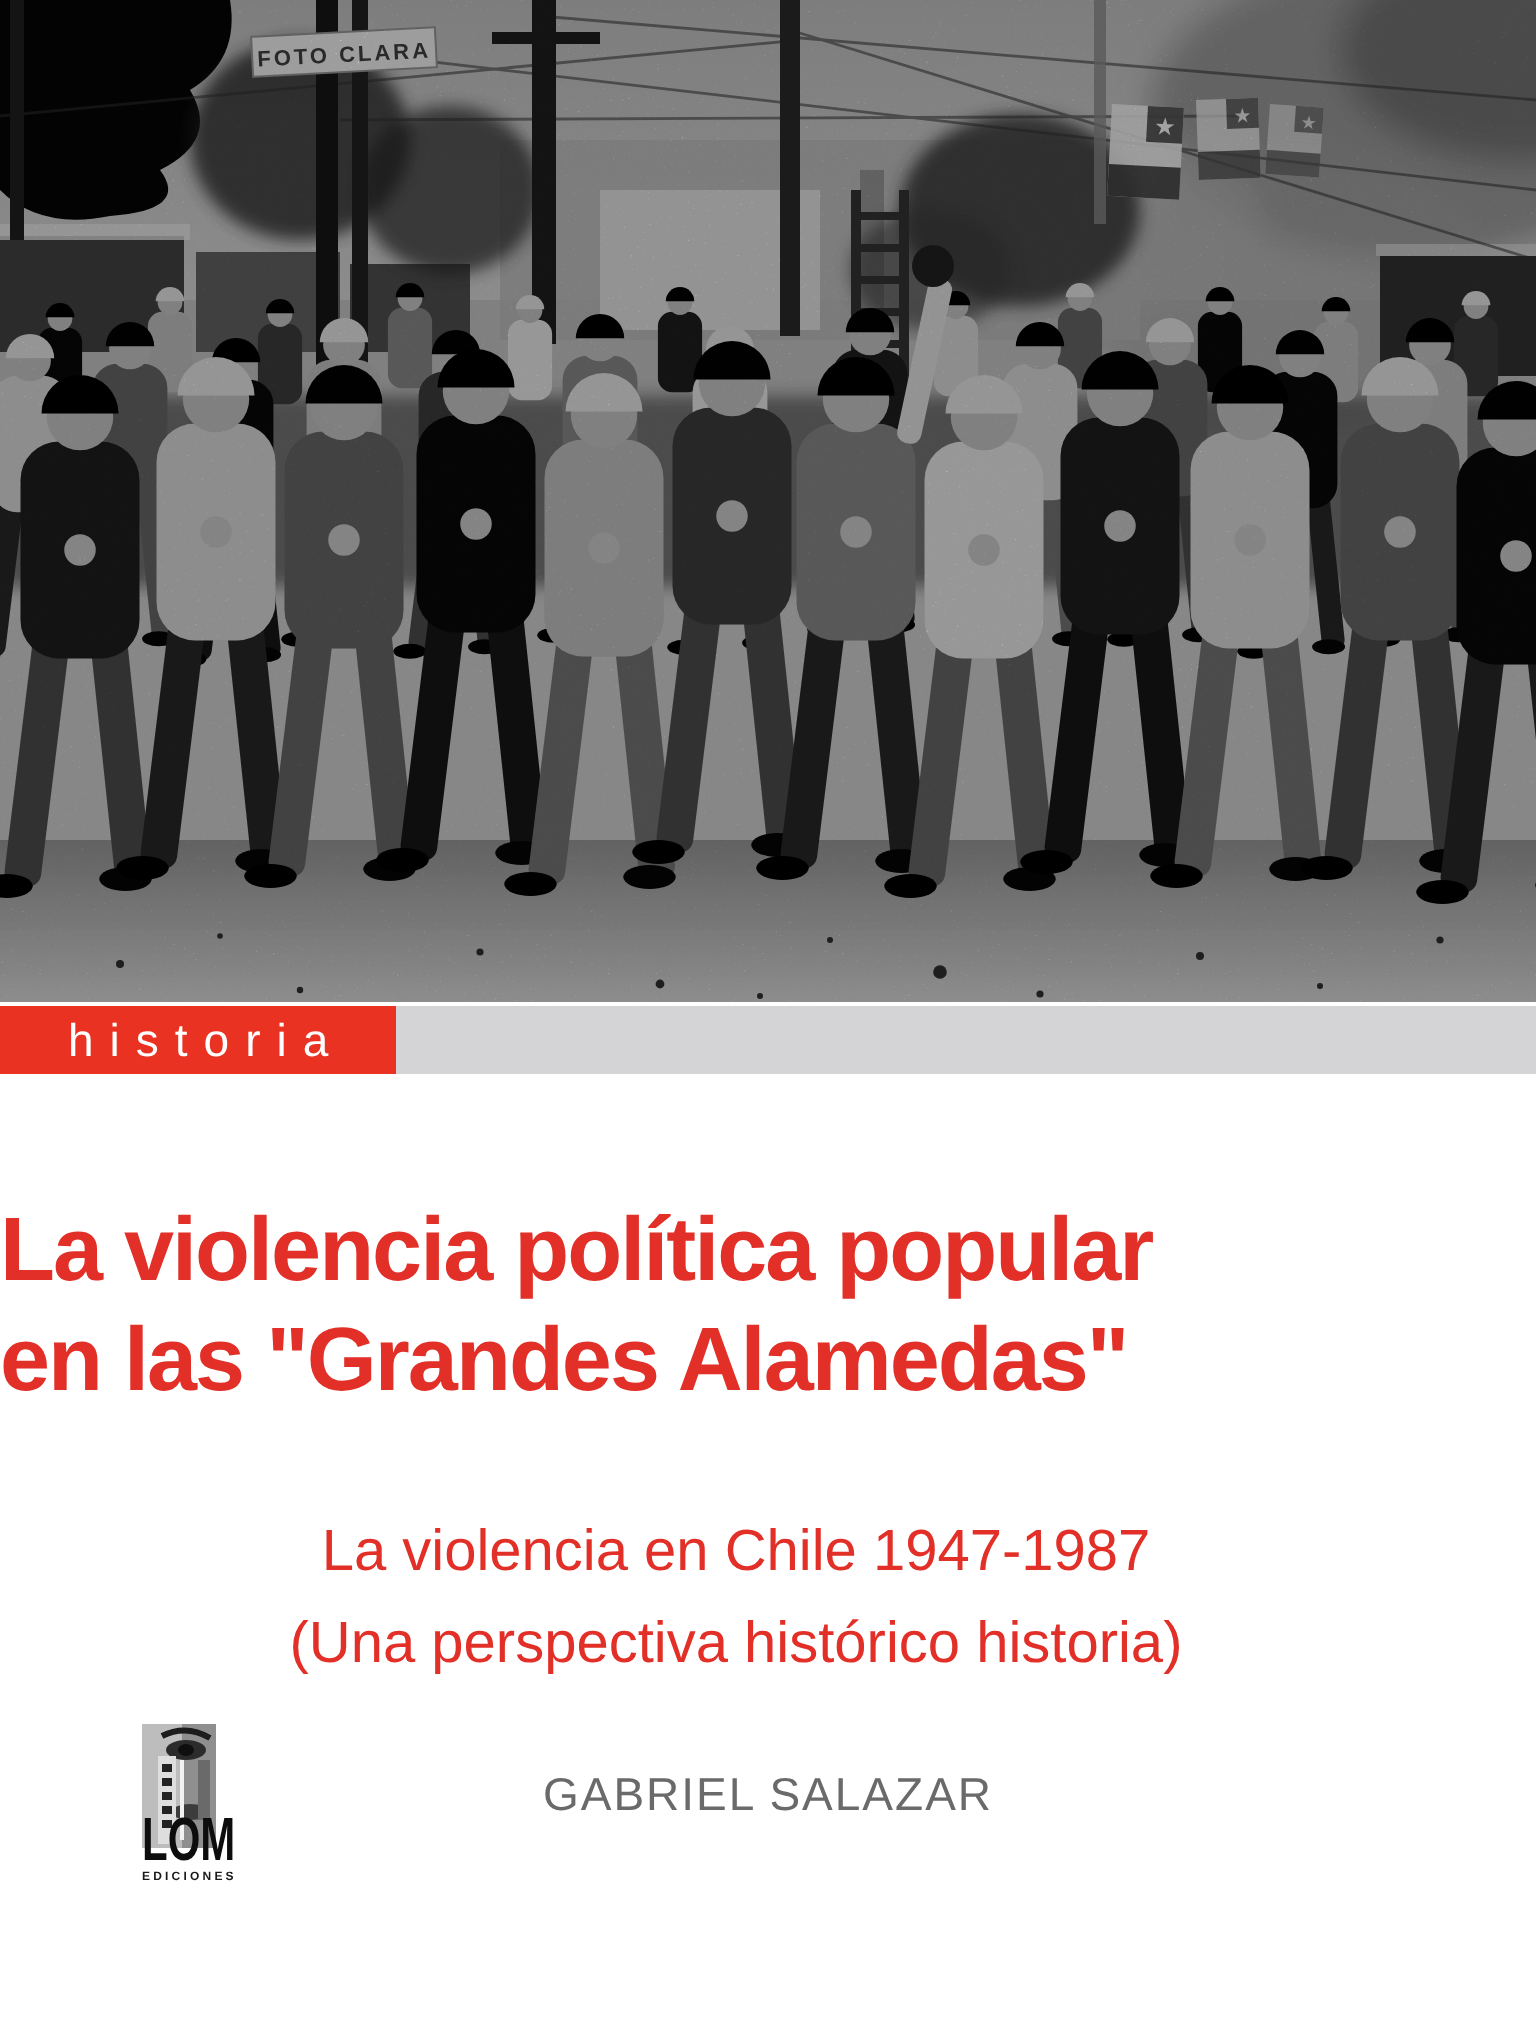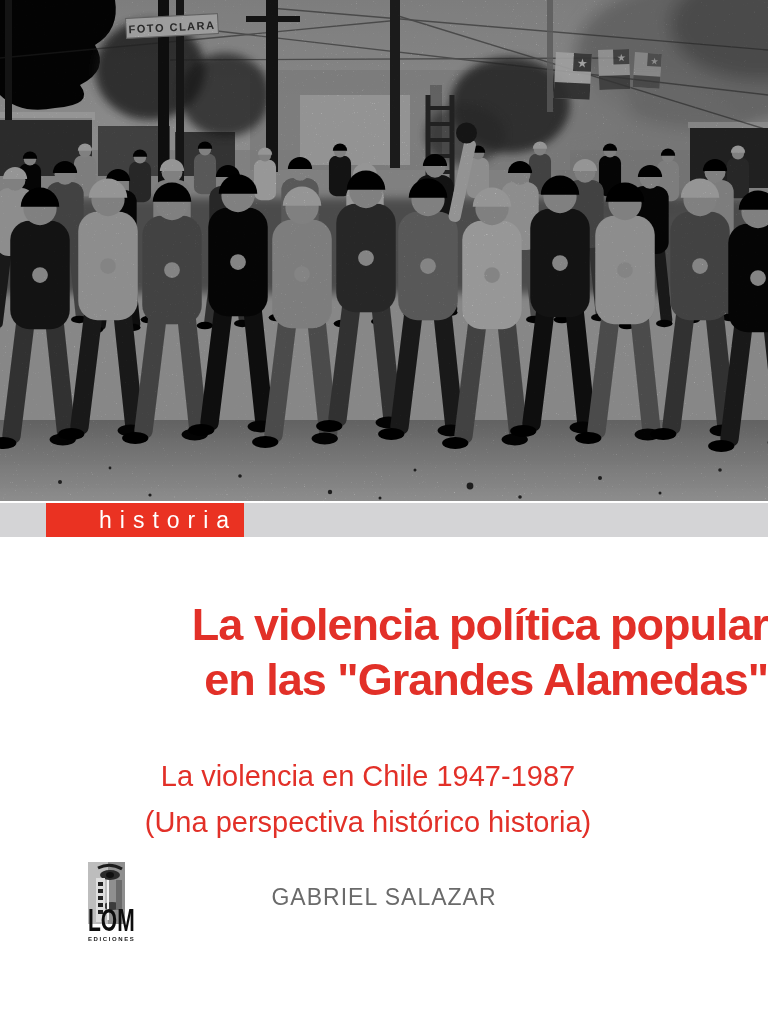--- a/index.html
+++ b/index.html
@@ -7,40 +7,40 @@
     position:relative;width:768px;height:1009px;background:#ffffff;overflow:hidden;
     font-family:"Liberation Sans", sans-serif;
   }
   
   .photo-wrap{position:absolute;left:0;top:0;width:768px;height:501px;background:#cfcfcf;}
   .photo-wrap svg{display:block;filter:grayscale(1) contrast(1.08);}
   
   .band{position:absolute;left:0;top:503px;width:768px;height:34px;background:var(--band-gray,#d4d4d6);}
   .band-red{
     position:absolute;left:0;top:0;width:198px;height:34px;background:var(--band-red,#ea3222);
-    display:flex;align-items:center;padding-left:53px;box-sizing:border-box;margin-left:46px;
+    display:flex;align-items:center;padding-left:34px;box-sizing:border-box;
   }
   .band-red span{
     color:#ffffff;font-size:23px;letter-spacing:8px;font-weight:normal;line-height:1;
   }
   
   .title{
-    position:absolute;left:0;top:598px;width:768px;text-align:right;
+    position:absolute;left:0;top:598px;width:768px;text-align:left;
     color:var(--accent,#e23028);font-weight:bold;font-size:45px;line-height:1.22;letter-spacing:-1px;
   }
   .subtitle{
     position:absolute;left:0;top:753px;width:736px;text-align:center;
     color:var(--accent,#e23028);font-weight:normal;font-size:29px;line-height:1.6;
   }
   .author{
     position:absolute;left:0;top:884px;width:768px;text-align:center;
     color:var(--author-gray,#6a6a6a);font-size:23px;letter-spacing:1px;font-weight:normal;
   }
   
-  .logo{position:absolute;left:75px;top:862px;width:40px;text-align:left;padding-left:13px;}
+  .logo{position:absolute;left:58px;top:862px;width:40px;text-align:left;padding-left:13px;}
   .logo-img{width:37px;height:62px;display:block;}
   .logo-name{
     font-weight:bold;color:#0d0d0d;font-size:21px;line-height:0.9;letter-spacing:0;
     transform:scaleY(1.45);transform-origin:top left;margin-top:-16px;width:37px;text-align:center;
   }
   .logo-sub{
     margin-top:9px;font-size:6px;letter-spacing:1.6px;color:#1a1a1a;font-weight:bold;width:40px;text-align:center;
   }
 </style>
 </head>

